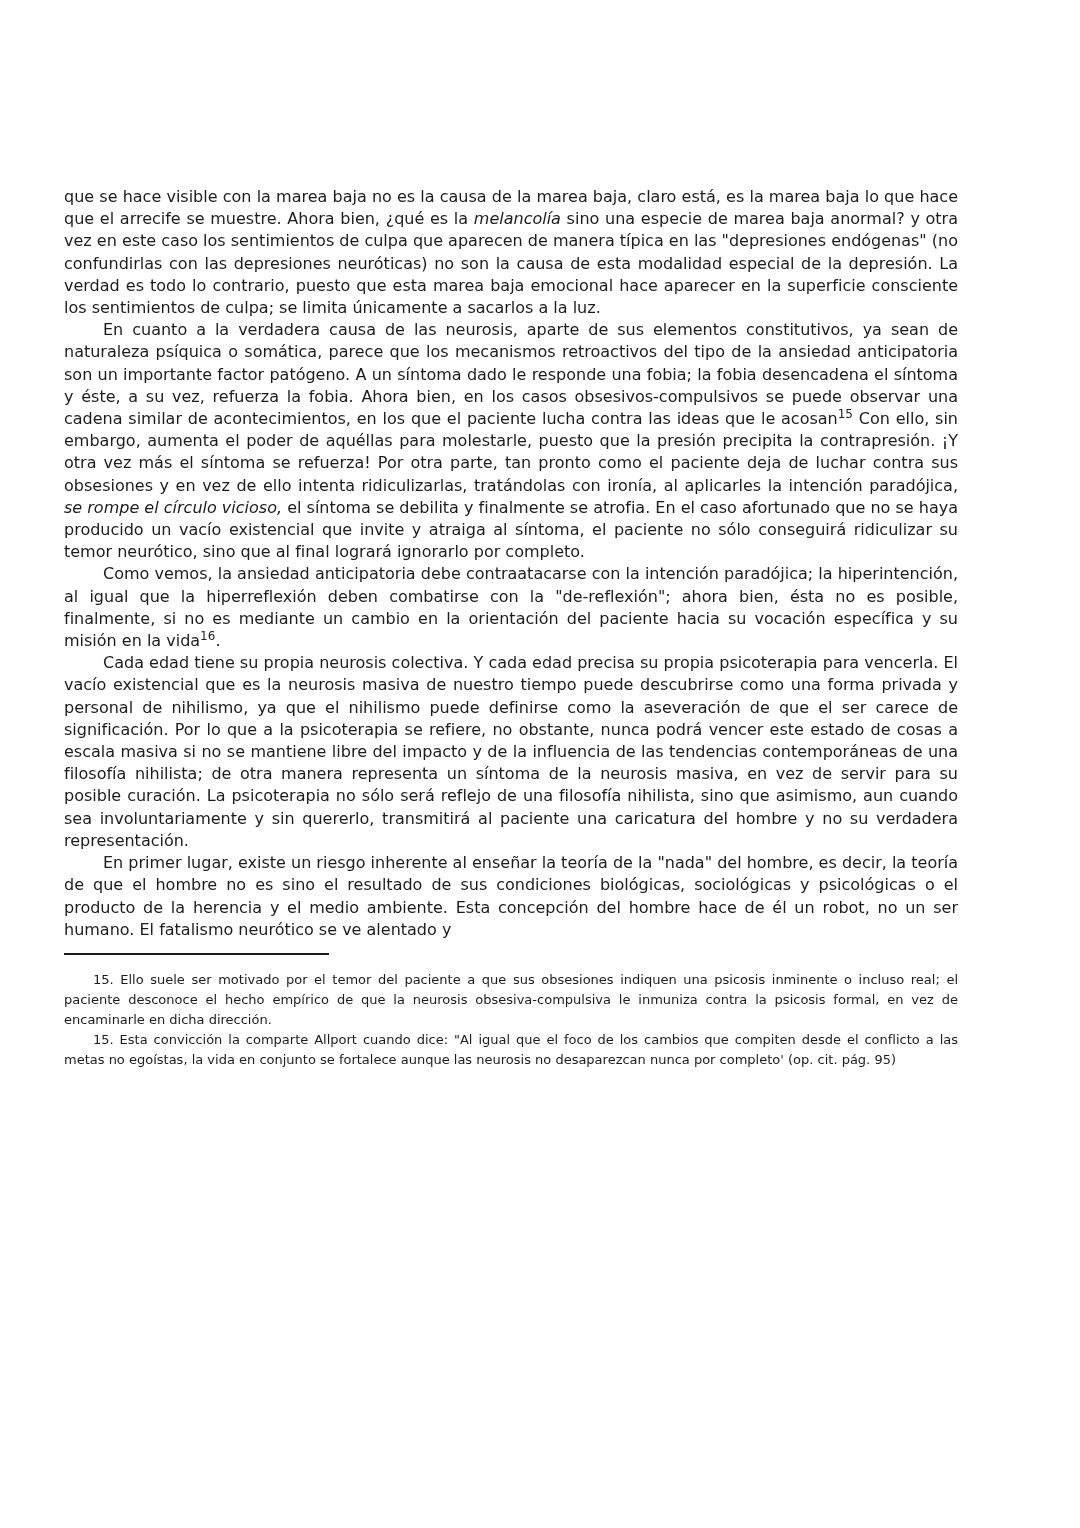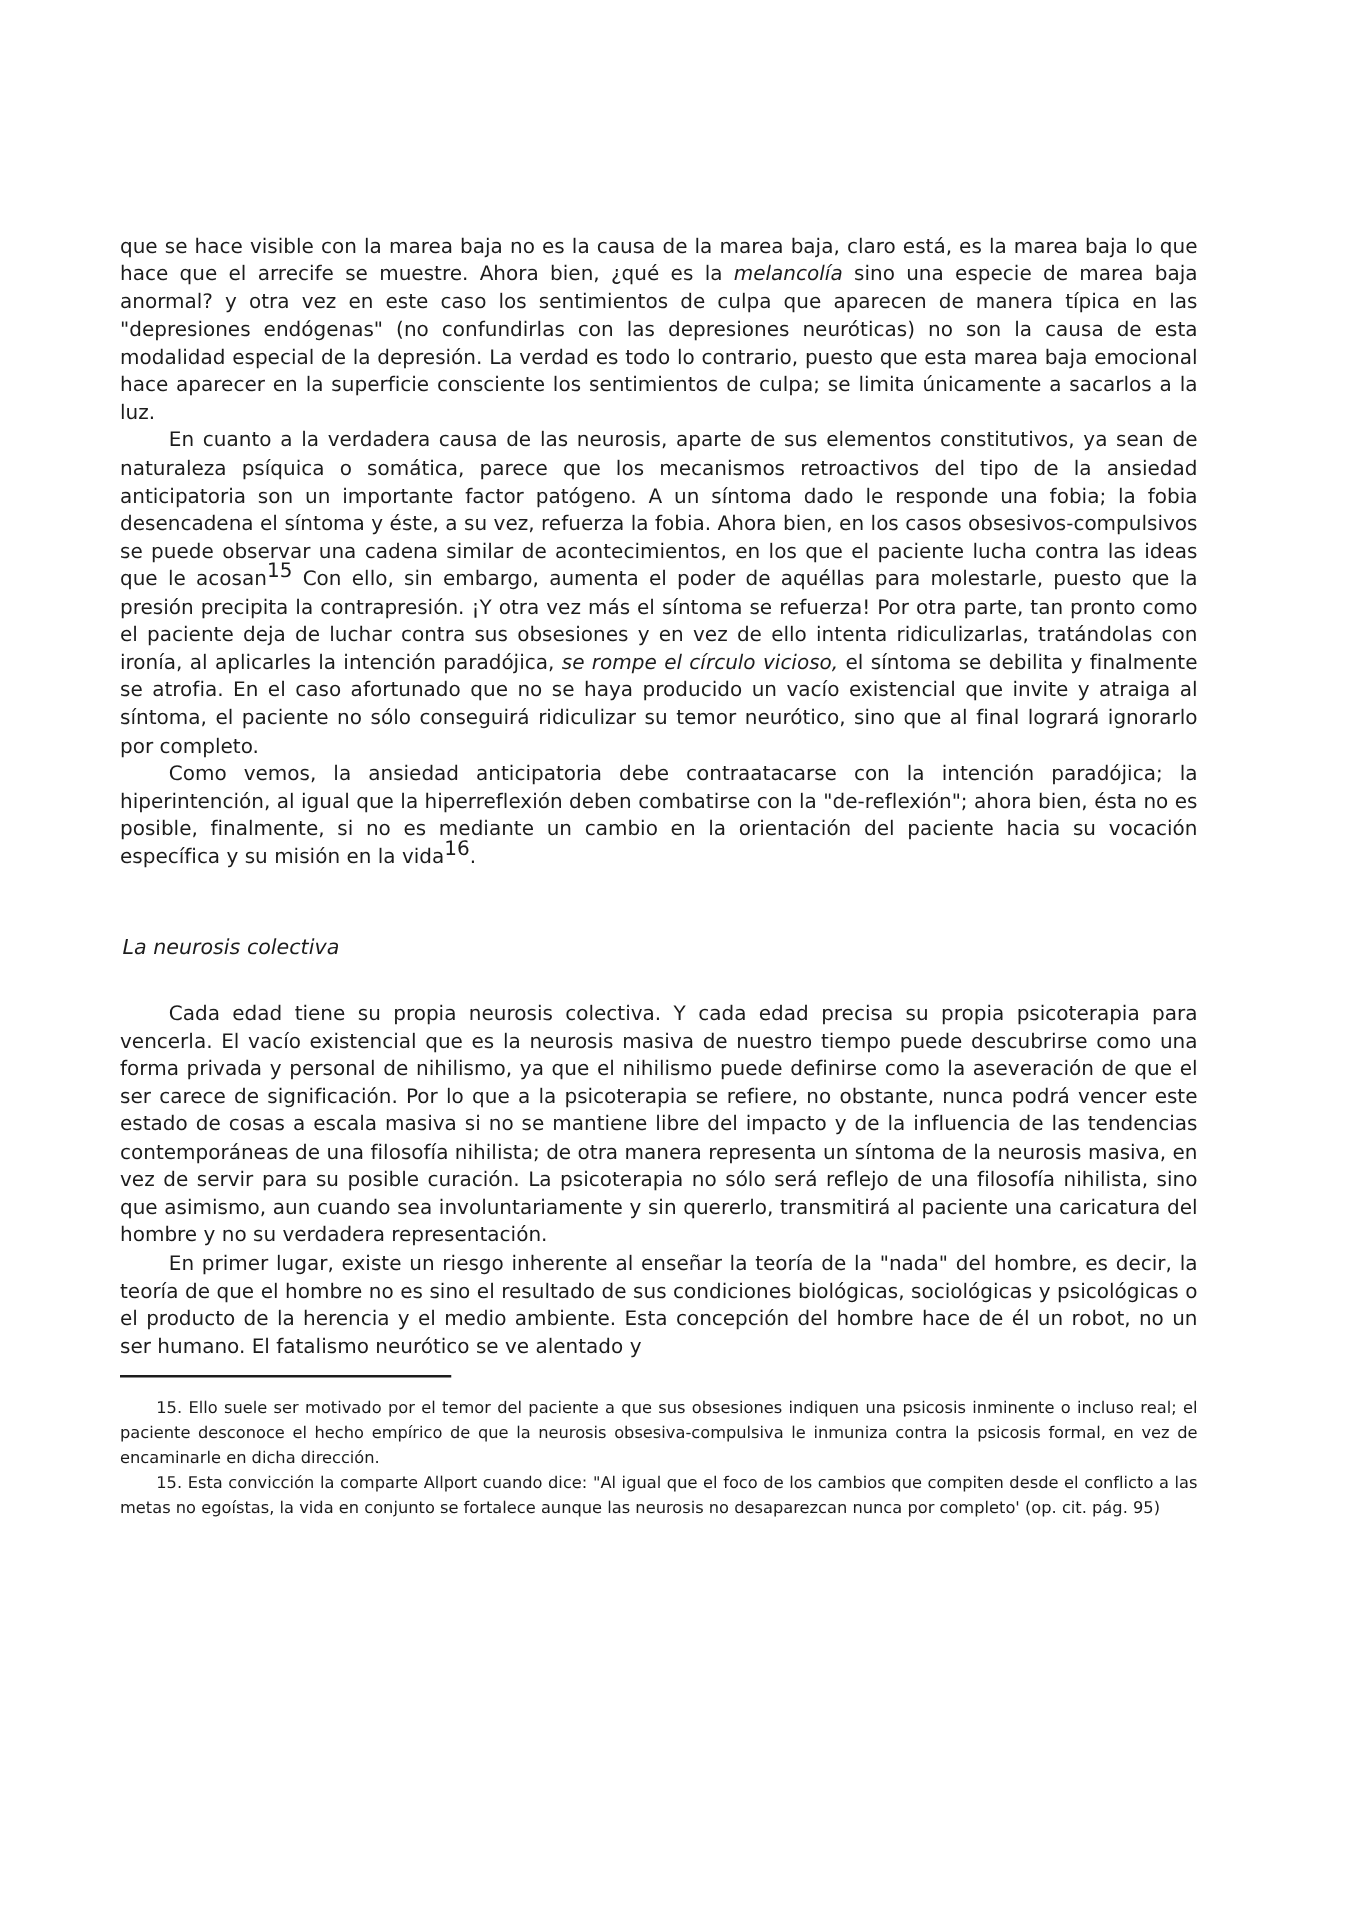--- a/index.html
+++ b/index.html
@@ -2,36 +2,36 @@
 <html lang="es"><head>
 <meta charset="utf-8">
 <style>
   html, body { margin: 0; padding: 0; background: #ffffff; }
   .page {
     position: relative;
     width: 1080px;
     height: 1528px;
     box-sizing: border-box;
     background: #ffffff;
-    padding: 186px 122px 0 96px;
+    padding: 186px 122px 0 64px;
     font-family: "DejaVu Sans", "Liberation Sans", sans-serif;
     color: #1c1c1c;
     overflow: hidden;
   }
   .para {
     margin: 0;
     font-size: 16px;
     line-height: 22.2px;
     text-align: justify;
     text-indent: 39px;
   }
   .para.continuation { text-indent: 0; }
   .para em { font-style: italic; }
   sup.fn-ref {
-    font-size: 16px;
+    font-size: 12px;
     line-height: 0;
     vertical-align: super;
   }
   .section-heading {
     margin: 50px 0 31px 0;
     font-size: 16.5px;
     font-weight: normal;
     font-style: italic;
     line-height: 22px;
     text-indent: 2px;
@@ -56,21 +56,20 @@
 
 <div class="page">
 
   <p class="para continuation"><span>que se hace visible con la marea baja no es la causa de la marea baja, claro está, es la marea baja lo que hace que el arrecife se muestre. Ahora bien, ¿qué es la </span><em>melancolía</em><span> sino una especie de marea baja anormal? y otra vez en este caso los sentimientos de culpa que aparecen de manera típica en las "depresiones endógenas" (no confundirlas con las depresiones neuróticas) no son la causa de esta modalidad especial de la depresión. La verdad es todo lo contrario, puesto que esta marea baja emocional hace aparecer en la superficie consciente los sentimientos de culpa; se limita únicamente a sacarlos a la luz.</span></p>
 
   <p class="para"><span>En cuanto a la verdadera causa de las neurosis, aparte de sus elementos constitutivos, ya sean de naturaleza psíquica o somática, parece que los mecanismos retroactivos del tipo de la ansiedad anticipatoria son un importante factor patógeno. A un síntoma dado le responde una fobia; la fobia desencadena el síntoma y éste, a su vez, refuerza la fobia. Ahora bien, en los casos obsesivos-compulsivos se puede observar una cadena similar de acontecimientos, en los que el paciente lucha contra las ideas que le acosan</span><sup class="fn-ref">15</sup><span> Con ello, sin embargo, aumenta el poder de aquéllas para molestarle, puesto que la presión precipita la contrapresión. ¡Y otra vez más el síntoma se refuerza! Por otra parte, tan pronto como el paciente deja de luchar contra sus obsesiones y en vez de ello intenta ridiculizarlas, tratándolas con ironía, al aplicarles la intención paradójica, </span><em>se rompe el círculo vicioso,</em><span> el síntoma se debilita y finalmente se atrofia. En el caso afortunado que no se haya producido un vacío existencial que invite y atraiga al síntoma, el paciente no sólo conseguirá ridiculizar su temor neurótico, sino que al final logrará ignorarlo por completo.</span></p>
 
   <p class="para"><span>Como vemos, la ansiedad anticipatoria debe contraatacarse con la intención paradójica; la hiperintención, al igual que la hiperreflexión deben combatirse con la "de-reflexión"; ahora bien, ésta no es posible, finalmente, si no es mediante un cambio en la orientación del paciente hacia su vocación específica y su misión en la vida</span><sup class="fn-ref">16</sup><span>.</span></p>
 
 
-  <h2 class="section-heading">La neurosis colectiva</h2>
 
   <p class="para"><span>Cada edad tiene su propia neurosis colectiva. Y cada edad precisa su propia psicoterapia para vencerla. El vacío existencial que es la neurosis masiva de nuestro tiempo puede descubrirse como una forma privada y personal de nihilismo, ya que el nihilismo puede definirse como la aseveración de que el ser carece de significación. Por lo que a la psicoterapia se refiere, no obstante, nunca podrá vencer este estado de cosas a escala masiva si no se mantiene libre del impacto y de la influencia de las tendencias contemporáneas de una filosofía nihilista; de otra manera representa un síntoma de la neurosis masiva, en vez de servir para su posible curación. La psicoterapia no sólo será reflejo de una filosofía nihilista, sino que asimismo, aun cuando sea involuntariamente y sin quererlo, transmitirá al paciente una caricatura del hombre y no su verdadera representación.</span></p>
 
   <p class="para"><span>En primer lugar, existe un riesgo inherente al enseñar la teoría de la "nada" del hombre, es decir, la teoría de que el hombre no es sino el resultado de sus condiciones biológicas, sociológicas y psicológicas o el producto de la herencia y el medio ambiente. Esta concepción del hombre hace de él un robot, no un ser humano. El fatalismo neurótico se ve alentado y</span></p>
 
   <hr class="footnote-rule">
 
   <div class="footnotes">
     <p class="footnote">15. Ello suele ser motivado por el temor del paciente a que sus obsesiones indiquen una psicosis inminente o incluso real; el paciente desconoce el hecho empírico de que la neurosis obsesiva-compulsiva le inmuniza contra la psicosis formal, en vez de encaminarle en dicha dirección.</p>
     <p class="footnote">15. Esta convicción la comparte Allport cuando dice: "Al igual que el foco de los cambios que compiten desde el conflicto a las metas no egoístas, la vida en conjunto se fortalece aunque las neurosis no desaparezcan nunca por completo' (op. cit. pág. 95)</p>

